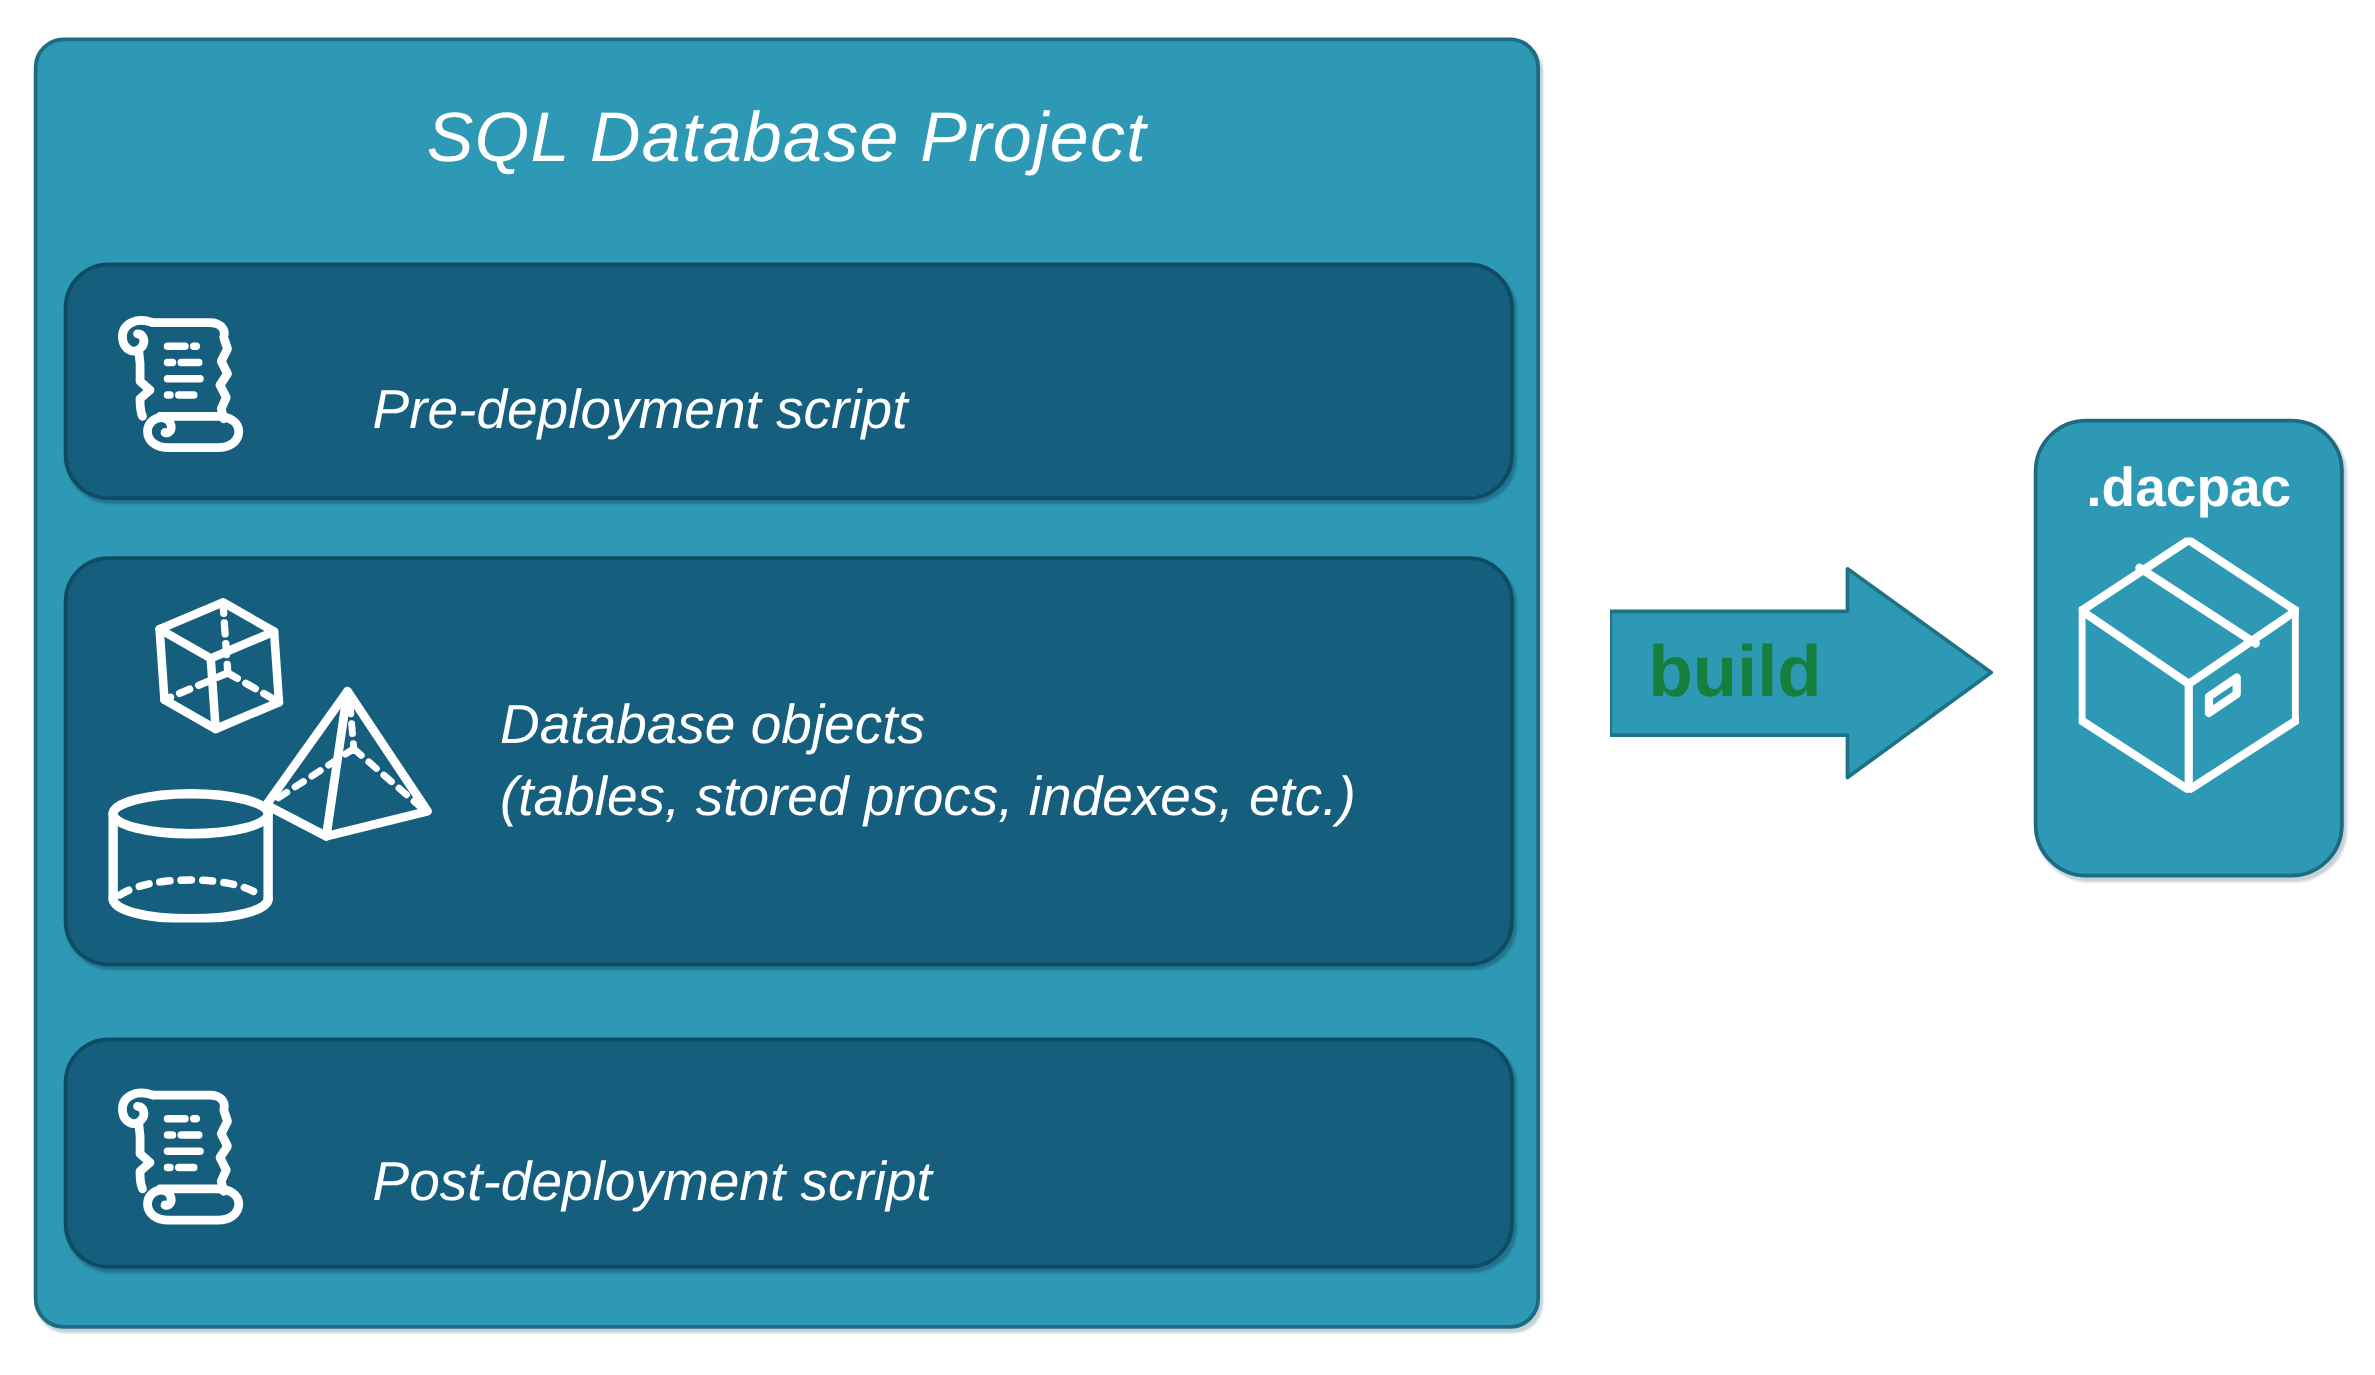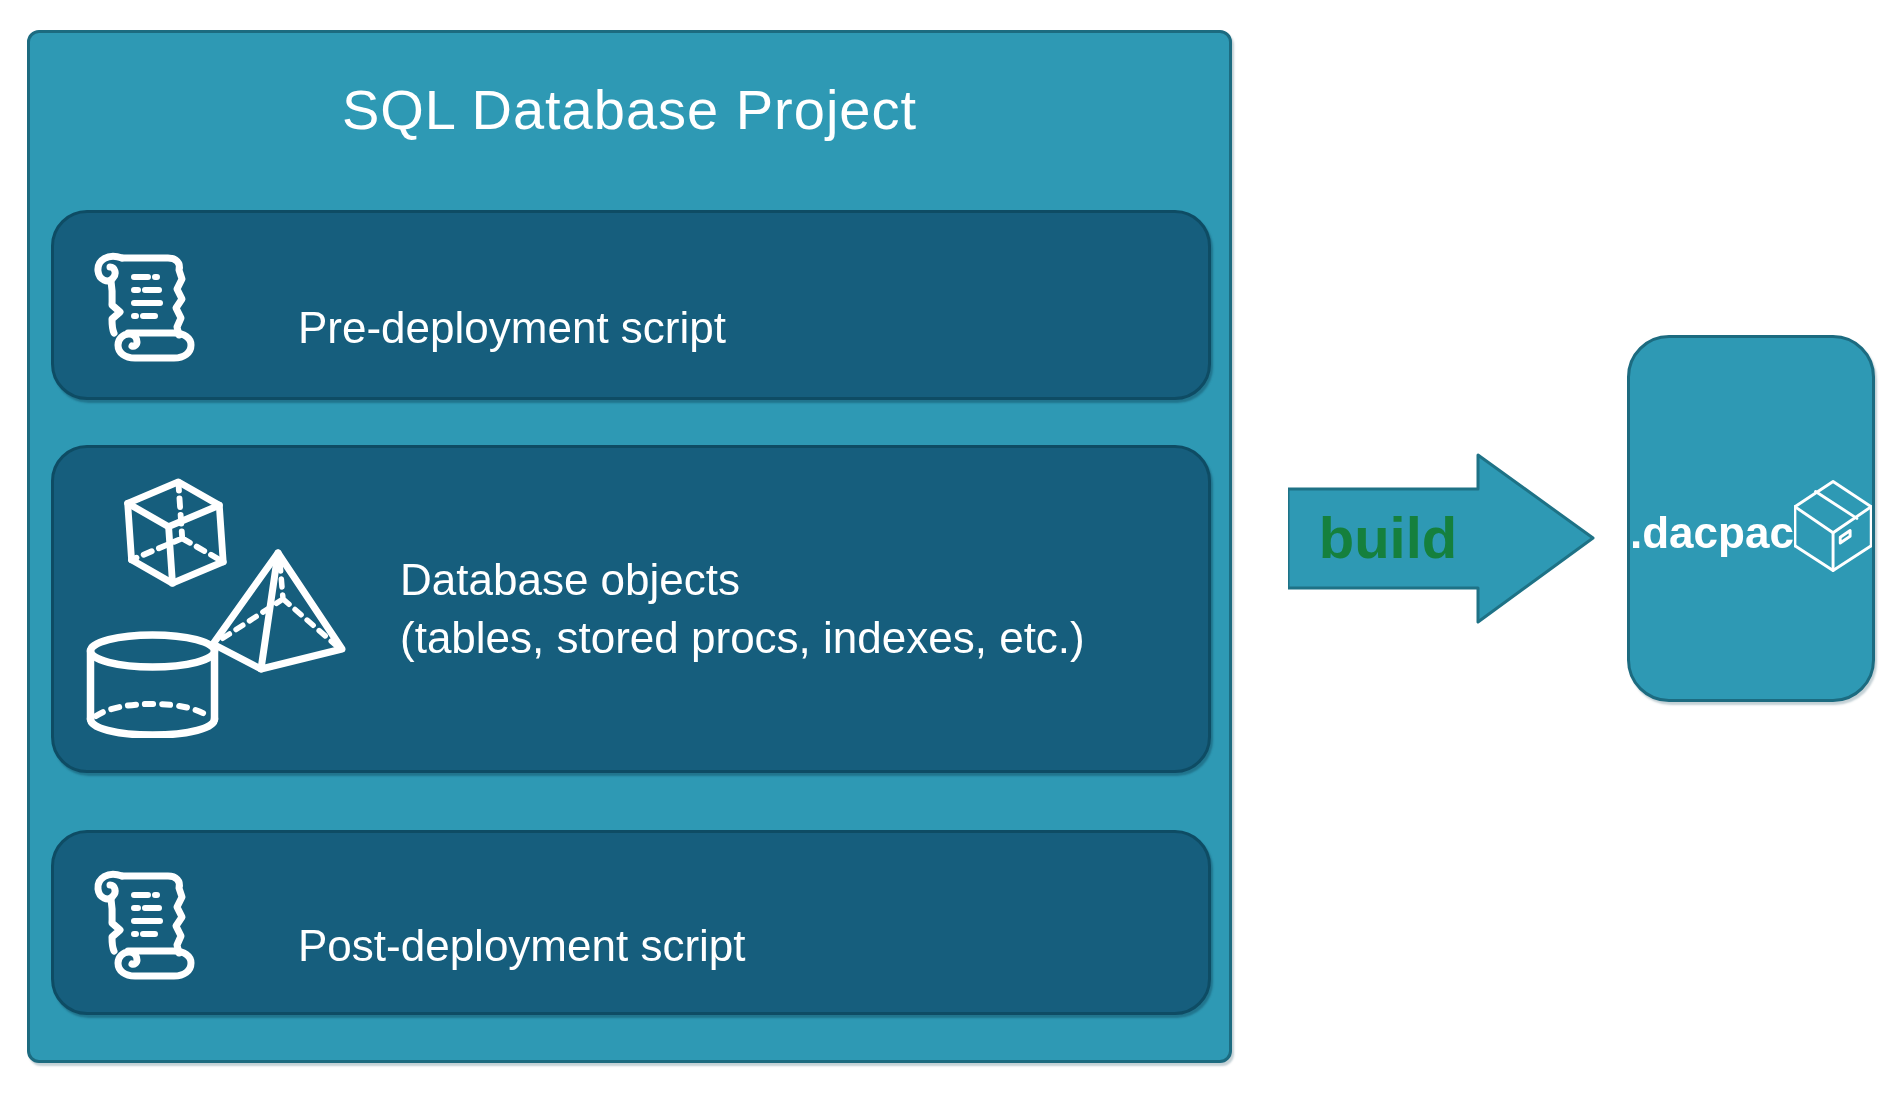--- a/index.html
+++ b/index.html
@@ -4,22 +4,23 @@
 <style>
   html,body{margin:0;padding:0;background:#fff;}
   .canvas{
     position:relative;width:1900px;height:1100px;background:var(--canvas-bg,#ffffff);
     font-family:"Liberation Sans",sans-serif;color:#fff;overflow:hidden;
   }
   .container{
     position:absolute;left:27px;top:30px;width:1205px;height:1033px;
     background:var(--container-fill,#2E99B4);
     border:3px solid var(--container-border,#1C6B80);
-    border-radius:12px;box-sizing:border-box;
+    border-radius:24px;box-sizing:border-box;
     box-shadow:2px 3px 2px rgba(20,70,90,.25);
+    font-style:italic;
   }
   .project-title{
     position:absolute;left:0;right:0;top:44px;text-align:center;
     font-size:56px;font-weight:400;letter-spacing:1px;color:#fff;
   }
   .item{
     position:absolute;left:21px;width:1160px;
     background:var(--item-fill,#165E7D);
     border:3px solid var(--item-border,#0E4C64);
     border-radius:36px;box-sizing:border-box;
@@ -43,21 +44,21 @@
   .arrow .build-label{
     position:absolute;left:0;width:200px;top:53px;height:64px;line-height:64px;
     text-align:center;font-size:58px;font-weight:700;color:#15803d;
   }
   .dacpac{
     position:absolute;left:1627px;top:335px;width:248px;height:367px;
     background:var(--container-fill,#2E99B4);
     border:3px solid var(--container-border,#1C6B80);
     border-radius:42px;box-sizing:border-box;
     box-shadow:2px 3px 2px rgba(20,70,90,.25);
-    display:flex;flex-direction:row;align-items:center;
+    display:flex;flex-direction:column;align-items:center;
   }
   .dacpac .dacpac-label{margin-top:28px;font-size:44px;font-weight:700;color:#fff;}
   .dacpac .pkg{margin-top:14px;width:176px;height:204px;}
   svg .st{stroke:#fff;fill:none;stroke-linecap:round;stroke-linejoin:round;}
 </style>
 </head>
 <body>
 
 <div class="canvas">
 

